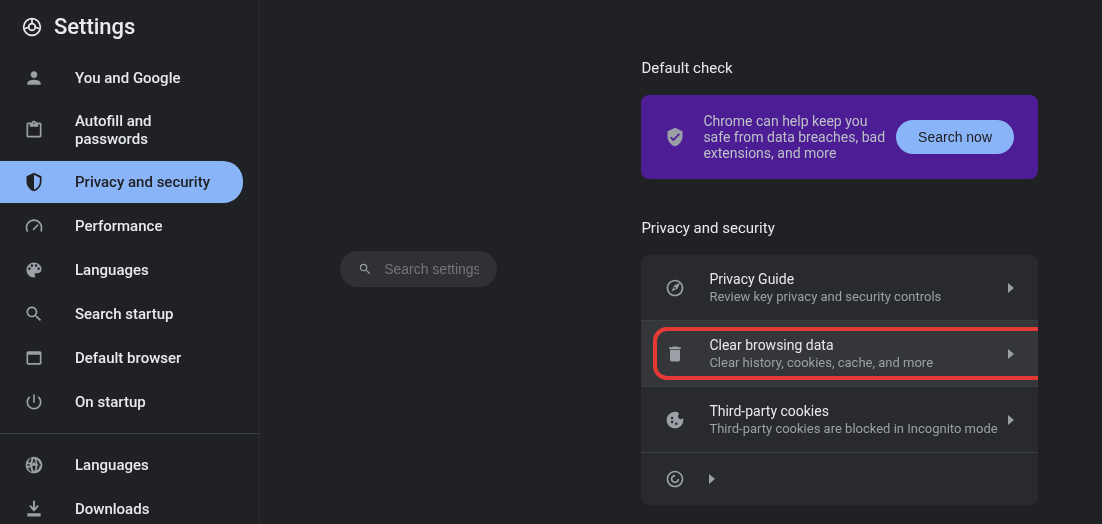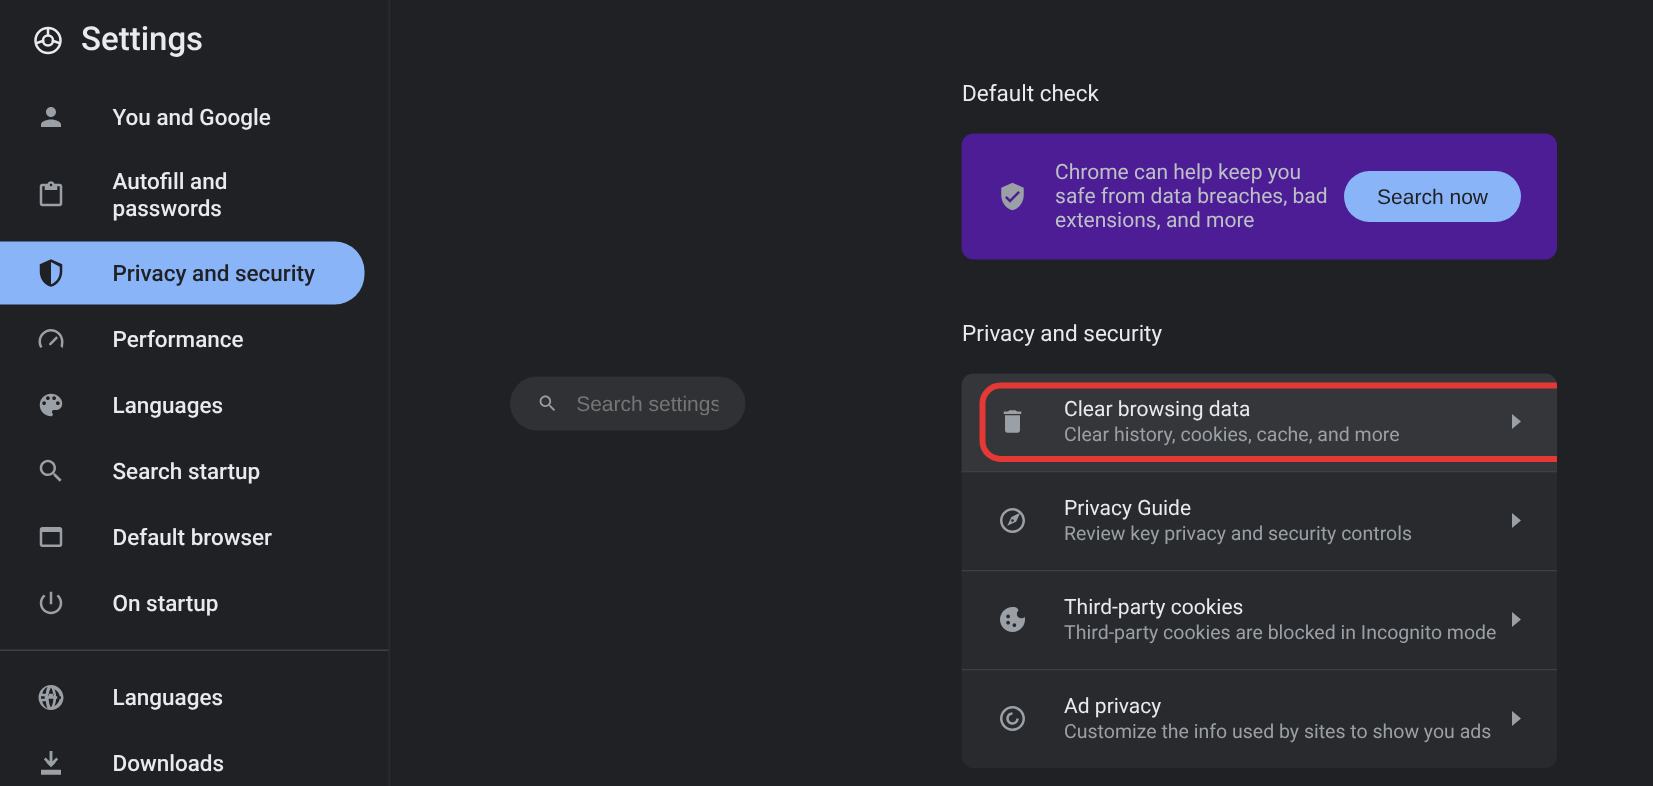--- a/index.html
+++ b/index.html
@@ -264,60 +264,56 @@
       <svg class="row-icon" style="margin-right:0" viewBox="0 0 24 24">
           <path d="M12 1L3 5v6c0 5.6 3.8 10.7 9 12 5.2-1.3 9-6.4 9-12V5l-9-4zm-2 16l-4-4 1.4-1.4L10 14.2l6.6-6.6L18 9l-8 8z"></path>
         </svg>
       <div class="safety-text">Chrome can help keep you safe from data breaches, bad extensions, and more</div>
       <button class="check-btn">Search now</button>
     </div>
 
     <div class="section-title">Privacy and security</div>
     <div class="settings-list">
 
+      <div class="settings-row">
+        <svg class="row-icon" viewBox="0 0 24 24">
+            <path d="M12 2C6.5 2 2 6.5 2 12s4.5 10 10 10 10-4.5 10-10S17.5 2 12 2zm0 18c-4.4 0-8-3.6-8-8s3.6-8 8-8 8 3.6 8 8-3.6 8-8 8zm-4.2-3.8l7.1-3.3 3.3-7.1-7.1 3.3-3.3 7.1zM12 10.9c.6 0 1.1.5 1.1 1.1s-.5 1.1-1.1 1.1-1.1-.5-1.1-1.1.5-1.1 1.1-1.1z"></path>
+          </svg>
+        <div class="row-text">
+          <div class="row-title">Privacy Guide</div>
+          <div class="row-sub">Review key privacy and security controls</div>
+        </div>
+        <div class="arrow"></div>
+      </div>
+
       <div class="settings-row hover">
         <div class="highlight-box"></div>
         <svg class="row-icon" viewBox="0 0 24 24">
             <path d="M6 19c0 1.1.9 2 2 2h8c1.1 0 2-.9 2-2V7H6v12zM19 4h-3.5l-1-1h-5l-1 1H5v2h14V4z"></path>
           </svg>
         <div class="row-text">
           <div class="row-title">Clear browsing data</div>
           <div class="row-sub">Clear history, cookies, cache, and more</div>
         </div>
         <div class="arrow"></div>
       </div>
 
       <div class="settings-row">
         <svg class="row-icon" viewBox="0 0 24 24">
-            <path d="M12 2C6.5 2 2 6.5 2 12s4.5 10 10 10 10-4.5 10-10S17.5 2 12 2zm0 18c-4.4 0-8-3.6-8-8s3.6-8 8-8 8 3.6 8 8-3.6 8-8 8zm-4.2-3.8l7.1-3.3 3.3-7.1-7.1 3.3-3.3 7.1zM12 10.9c.6 0 1.1.5 1.1 1.1s-.5 1.1-1.1 1.1-1.1-.5-1.1-1.1.5-1.1 1.1-1.1z"></path>
-          </svg>
-        <div class="row-text">
-          <div class="row-title">Privacy Guide</div>
-          <div class="row-sub">Review key privacy and security controls</div>
-        </div>
-        <div class="arrow"></div>
-      </div>
-
-      <div class="settings-row">
-        <svg class="row-icon" viewBox="0 0 24 24">
             <path d="M12 2C6.5 2 2 6.5 2 12s4.5 10 10 10 10-4.5 10-10c0-.8-.1-1.6-.3-2.3-.6.8-1.6 1.3-2.7 1.3-1.9 0-3.5-1.6-3.5-3.5 0-1.1.5-2.1 1.3-2.7C16.1 2.1 14.1 2 12 2zM8.5 8C9.3 8 10 8.7 10 9.5S9.3 11 8.5 11 7 10.3 7 9.5 7.7 8 8.5 8zm0 8c-.8 0-1.5-.7-1.5-1.5S7.7 13 8.5 13s1.5.7 1.5 1.5S9.3 16 8.5 16zm5 2c-.8 0-1.5-.7-1.5-1.5s.7-1.5 1.5-1.5 1.5.7 1.5 1.5-.7 1.5-1.5 1.5z"></path>
           </svg>
         <div class="row-text">
           <div class="row-title">Third-party cookies</div>
           <div class="row-sub">Third-party cookies are blocked in Incognito mode</div>
         </div>
         <div class="arrow"></div>
       </div>
 
       <div class="settings-row">
         <svg class="row-icon" viewBox="0 0 24 24">
             <path d="M12 2C6.5 2 2 6.5 2 12s4.5 10 10 10 10-4.5 10-10S17.5 2 12 2zm0 18c-4.4 0-8-3.6-8-8s3.6-8 8-8 8 3.6 8 8-3.6 8-8 8zm0-13c-2.8 0-5 2.2-5 5s2.2 5 5 5 5-2.2 5-5h-2c0 1.7-1.3 3-3 3s-3-1.3-3-3 1.3-3 3-3V7z"></path>
           </svg>
-        <div class="row-text">
-          <div class="row-title">Ad privacy</div>
-          <div class="row-sub">Customize the info used by sites to show you ads</div>
-        </div>
         <div class="arrow"></div>
       </div>
 
     </div>
   </div>
 </div>
 
 </body></html>

